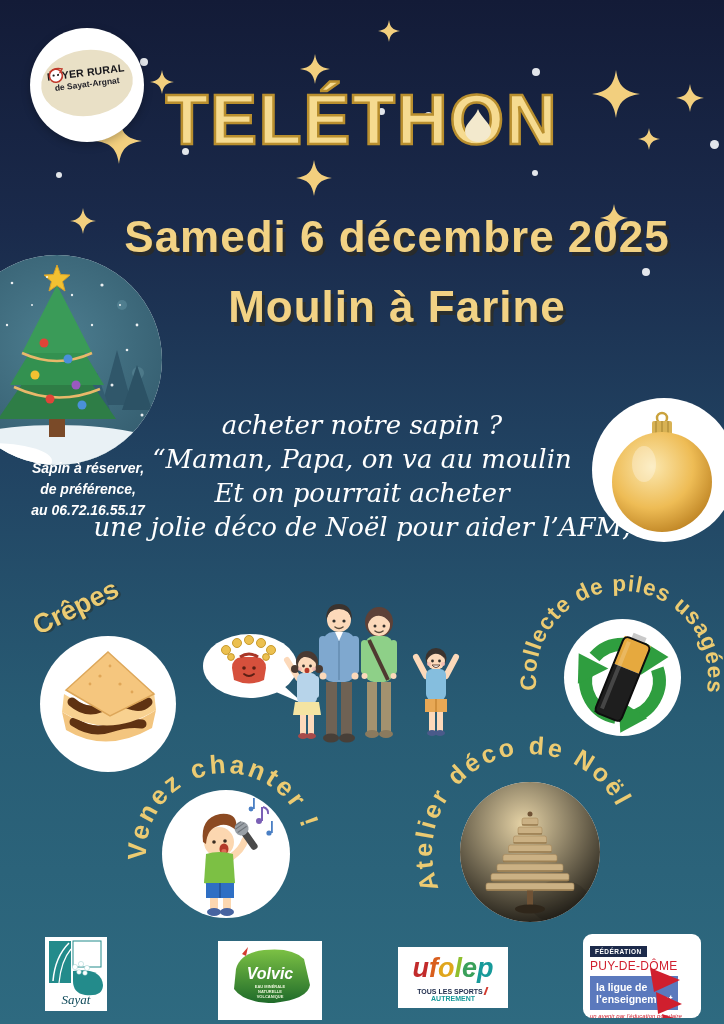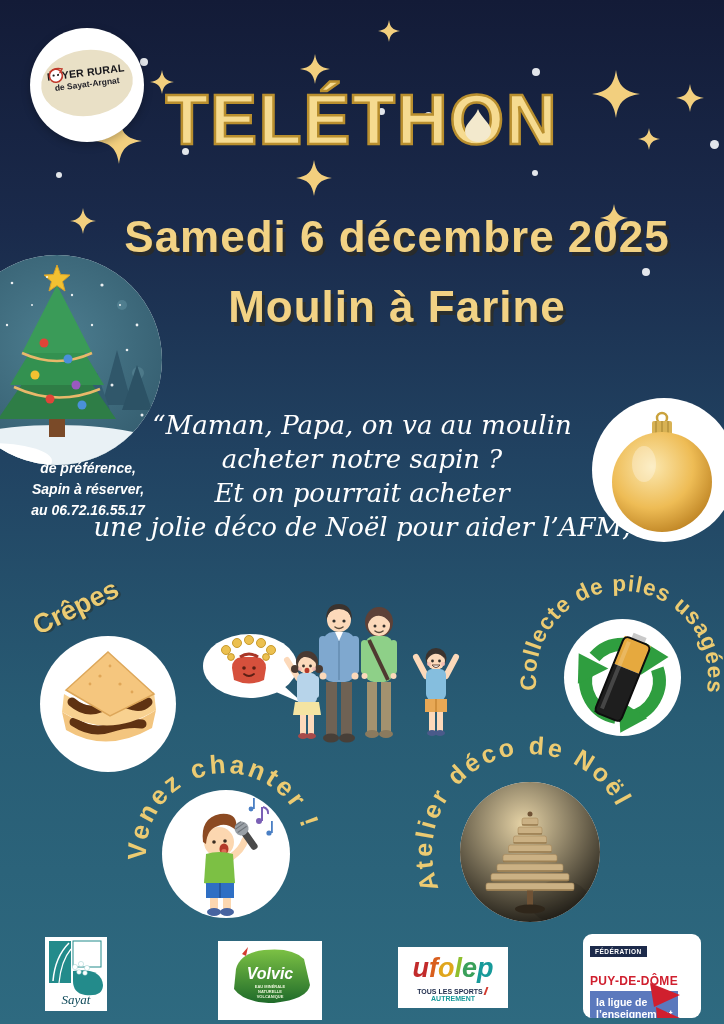--- a/index.html
+++ b/index.html
@@ -42,21 +42,21 @@
   .sayat-text{position:absolute;left:0;bottom:3px;width:100%;text-align:center;
     font-family:"Liberation Serif",serif;font-style:italic;font-size:13px;color:#0f4a5a;}
   .ufolep-word{position:absolute;left:0;top:6px;width:100%;text-align:center;
     font-size:27px;font-weight:800;font-style:italic;letter-spacing:0;}
   .ufolep-tag{position:absolute;left:0;top:40px;width:100%;text-align:center;font-size:7px;font-weight:700;}
   .ufolep-tag .left{color:#1c2a4a;}
   .ufolep-tag .slash{display:inline-block;width:2px;height:8px;background:#d23b2f;transform:skewX(-20deg);margin:0 2px;vertical-align:-1px;}
   .ufolep-tag .right{color:#179a9a;}
   .ligue-box{border-radius:9px;padding:6px 7px;box-sizing:border-box;}
   .ligue-fed{display:inline-block;background:#1c2a4a;color:#fff;font-size:6.5px;font-weight:700;letter-spacing:.5px;padding:2px 5px;}
-  .ligue-dept{color:#d01f2e;font-size:12px;font-weight:700;letter-spacing:.3px;margin-top:16px;}
+  .ligue-dept{color:#d01f2e;font-size:12px;font-weight:400;letter-spacing:.3px;margin-top:1px;}
   .ligue-blue{position:relative;background:#5b79bd;color:#fff;margin-top:3px;padding:5px 6px 5px 6px;width:88px;box-sizing:border-box;}
   .ligue-l1{font-size:10.5px;font-weight:600;}
   .ligue-l2{font-size:10.5px;font-weight:800;}
   .ligue-tag{color:#d01f2e;font-size:6px;margin-top:3px;font-style:italic;}
 </style>
 </head>
 <body>
 
 <div class="poster">
 
@@ -170,28 +170,28 @@
           <circle cx="80" cy="50" r="1"></circle>
         <circle cx="140" cy="70" r="1.2"></circle>
           <circle cx="45" cy="110" r="1.2"></circle>
           <circle cx="168" cy="50" r="1"></circle>
           <circle cx="95" cy="22" r="1.1"></circle>
       </g>
     </svg>
   </div>
 
   <div class="sapin-note">
+    <div>Sapin à réserver,</div>
     <div>de préférence,</div>
-    <div>Sapin à réserver,</div>
     <div>au 06.72.16.55.17</div>
   </div>
 
   <div class="quote">
+    <div>acheter notre sapin ?</div>
     <div>“Maman, Papa, on va au moulin</div>
-    <div>acheter notre sapin ?</div>
     <div>Et on pourrait acheter</div>
     <div>une jolie déco de Noël pour aider l’AFM,</div>
   </div>
 
   <div class="circle" style="left:592px;top:398px;width:144px;height:144px">
     <svg width="144" height="144" viewBox="0 0 144 144">
       <defs>
         <radialGradient id="ball" cx="40%" cy="35%" r="75%">
           <stop offset="0%" stop-color="#fbe7ae"></stop>
             <stop offset="55%" stop-color="#eebc55"></stop>

